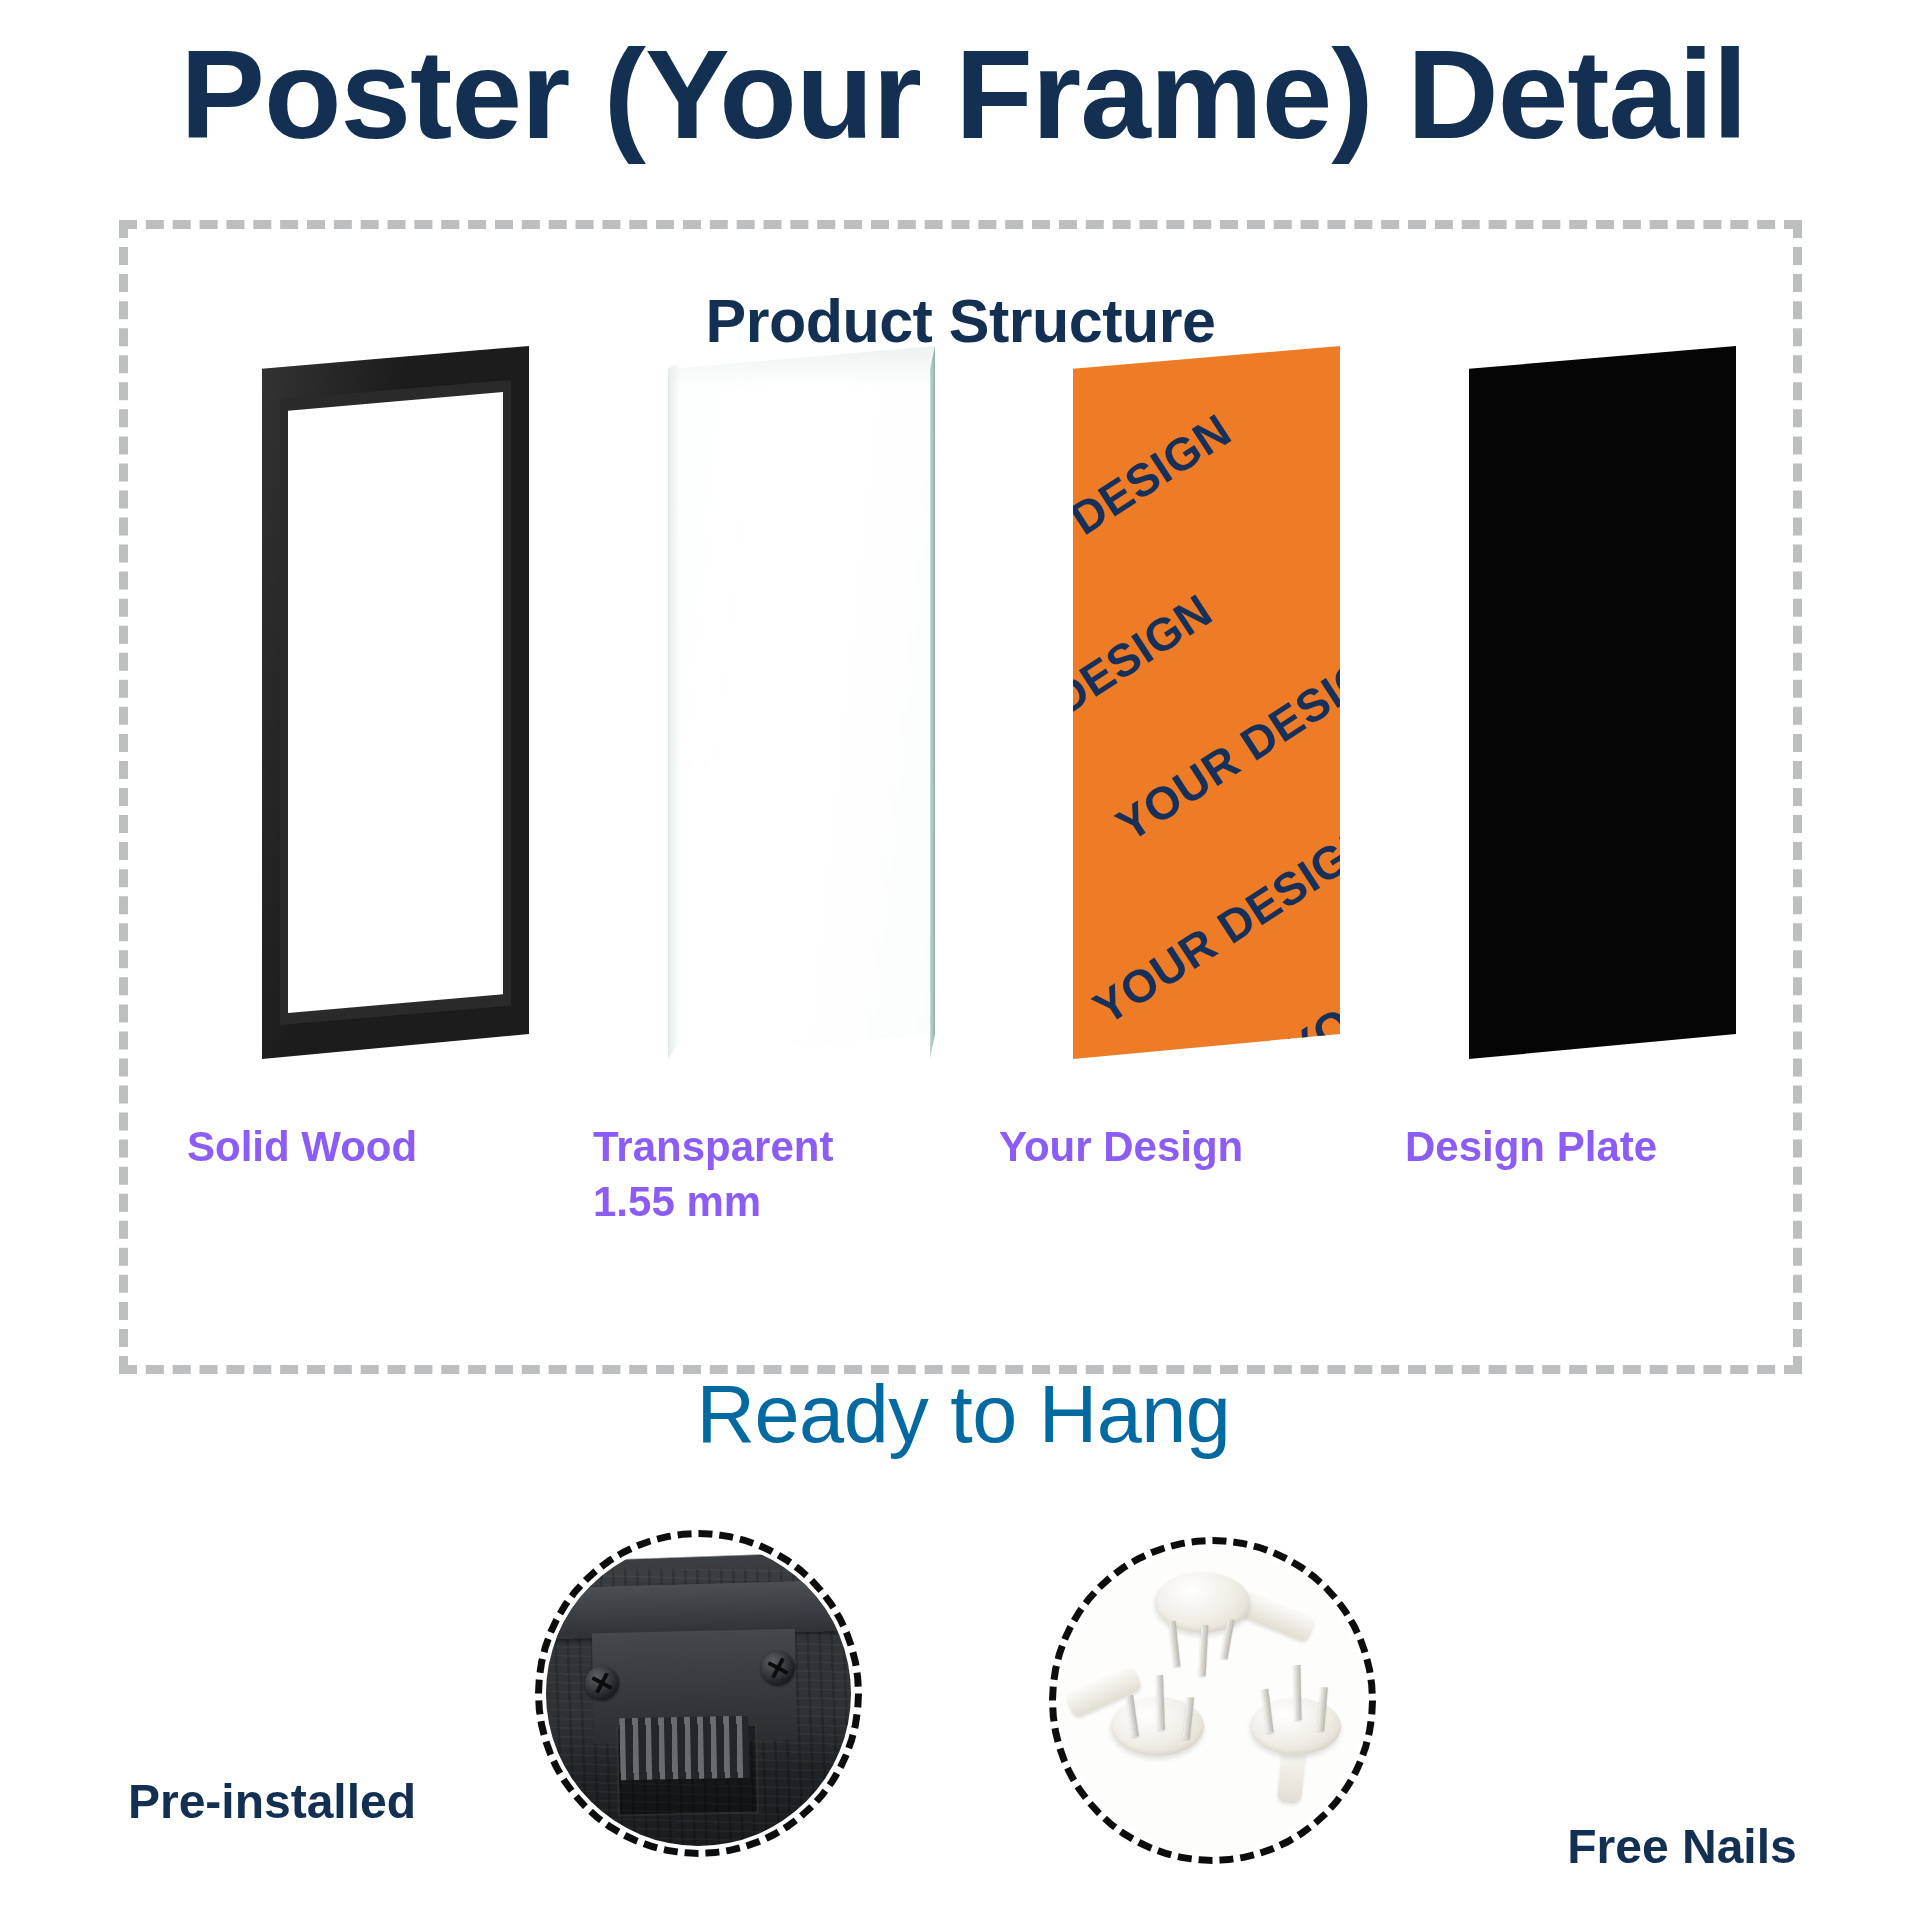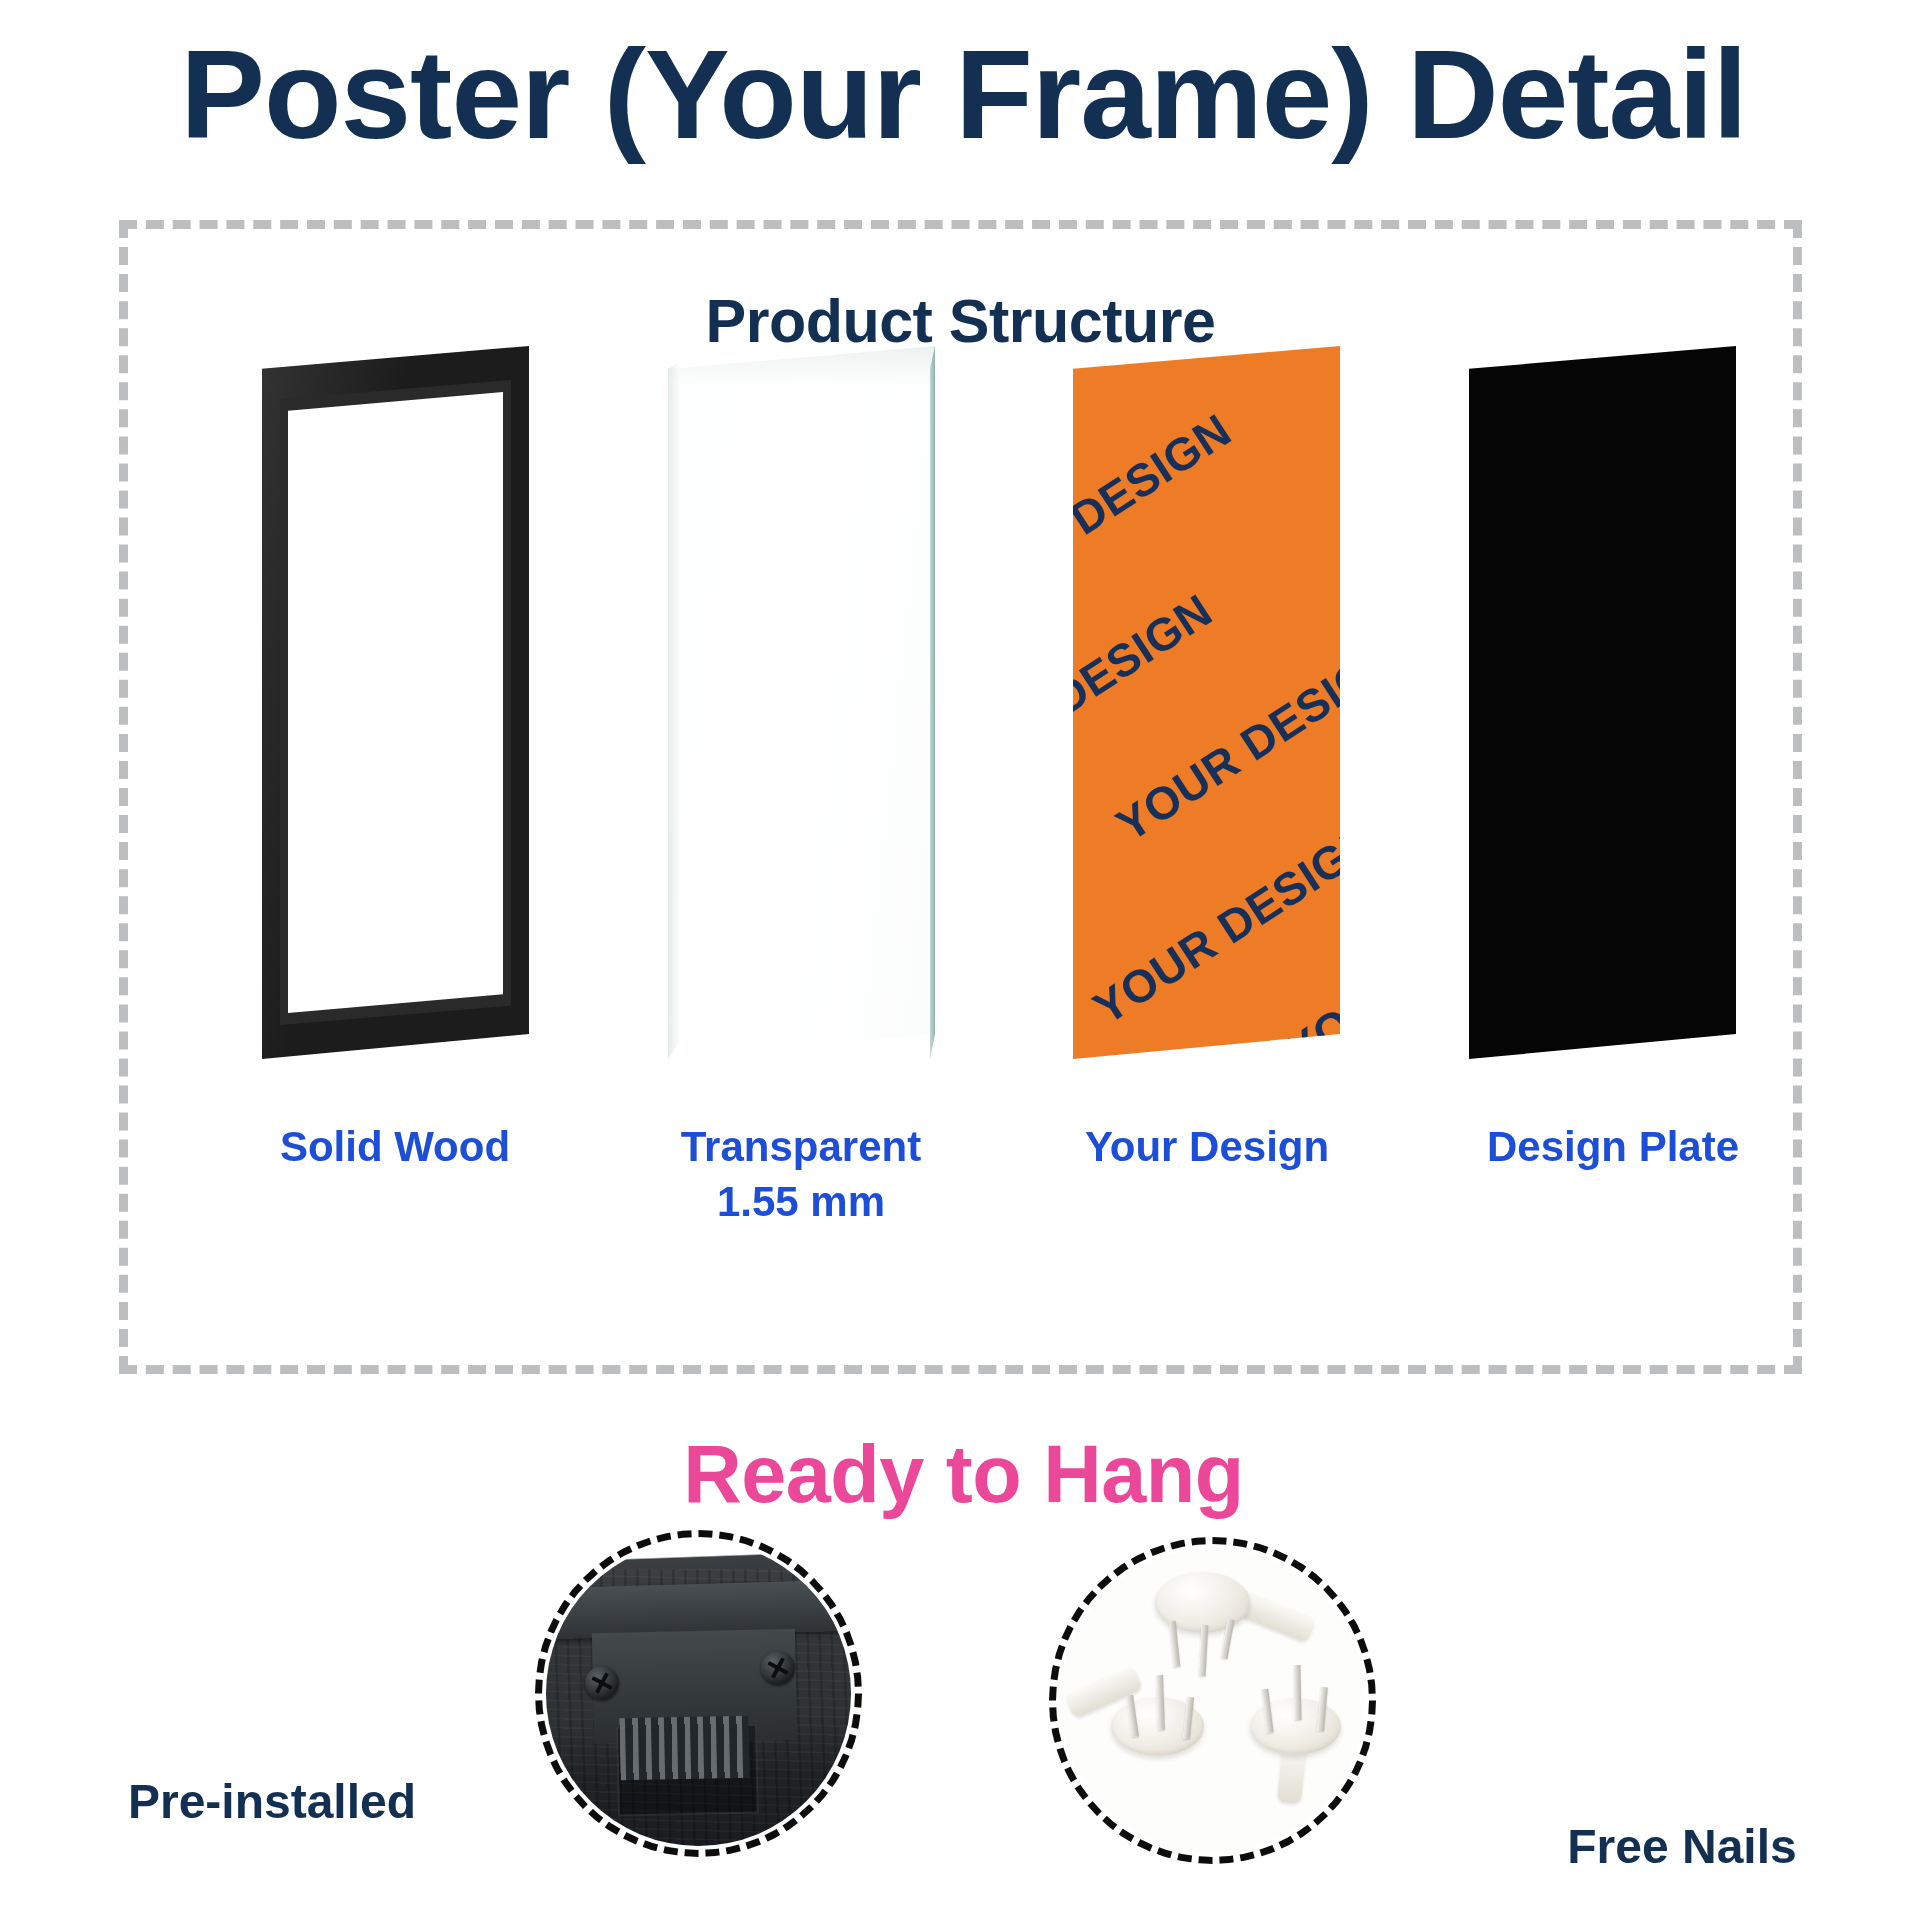--- a/index.html
+++ b/index.html
@@ -186,41 +186,41 @@
     inset: 0;
     background: #050505;
     clip-path: polygon(0% 3.2%, 100% 0%, 100% 96.5%, 0% 100%);
   }
 
   
   .part-caption {
     position: absolute;
     top: 891px;
     width: 416px;
-    text-align: center;
+    text-align: left;
     font-size: 42px;
     font-weight: 700;
     line-height: 1.3;
-    color: #1d4ed8;
+    color: #8b5cf6;
   }
   .cap-frame  { left: 59px;   }
   .cap-glass  { left: 465px;  }
   .cap-design { left: 871px;  }
   .cap-plate  { left: 1277px; }
 
   
   .hang-heading {
     position: absolute;
     left: 0;
-    top: 1428px;
+    top: 1368px;
     width: 1927px;
     text-align: center;
     font-size: 81px;
-    font-weight: 700;
-    color: #ec4899;
+    font-weight: 400;
+    color: #0369a1;
     letter-spacing: -0.5px;
   }
 
   .circle-photo {
     position: absolute;
     width: 327px;
     height: 327px;
     border-radius: 50%;
     border: 7px dashed #0d0d0d;
     overflow: hidden;

